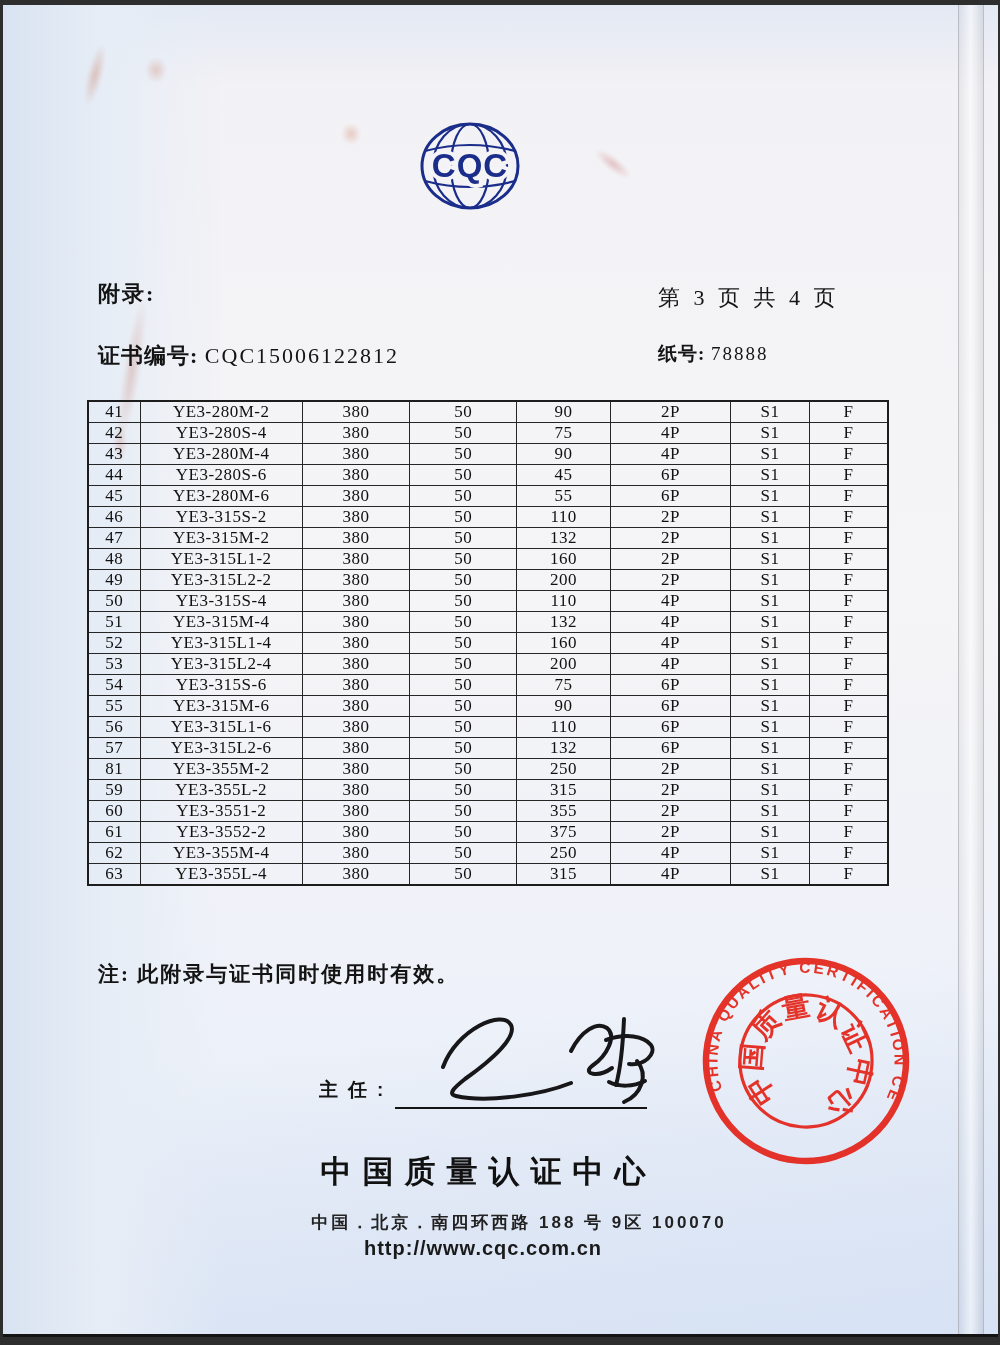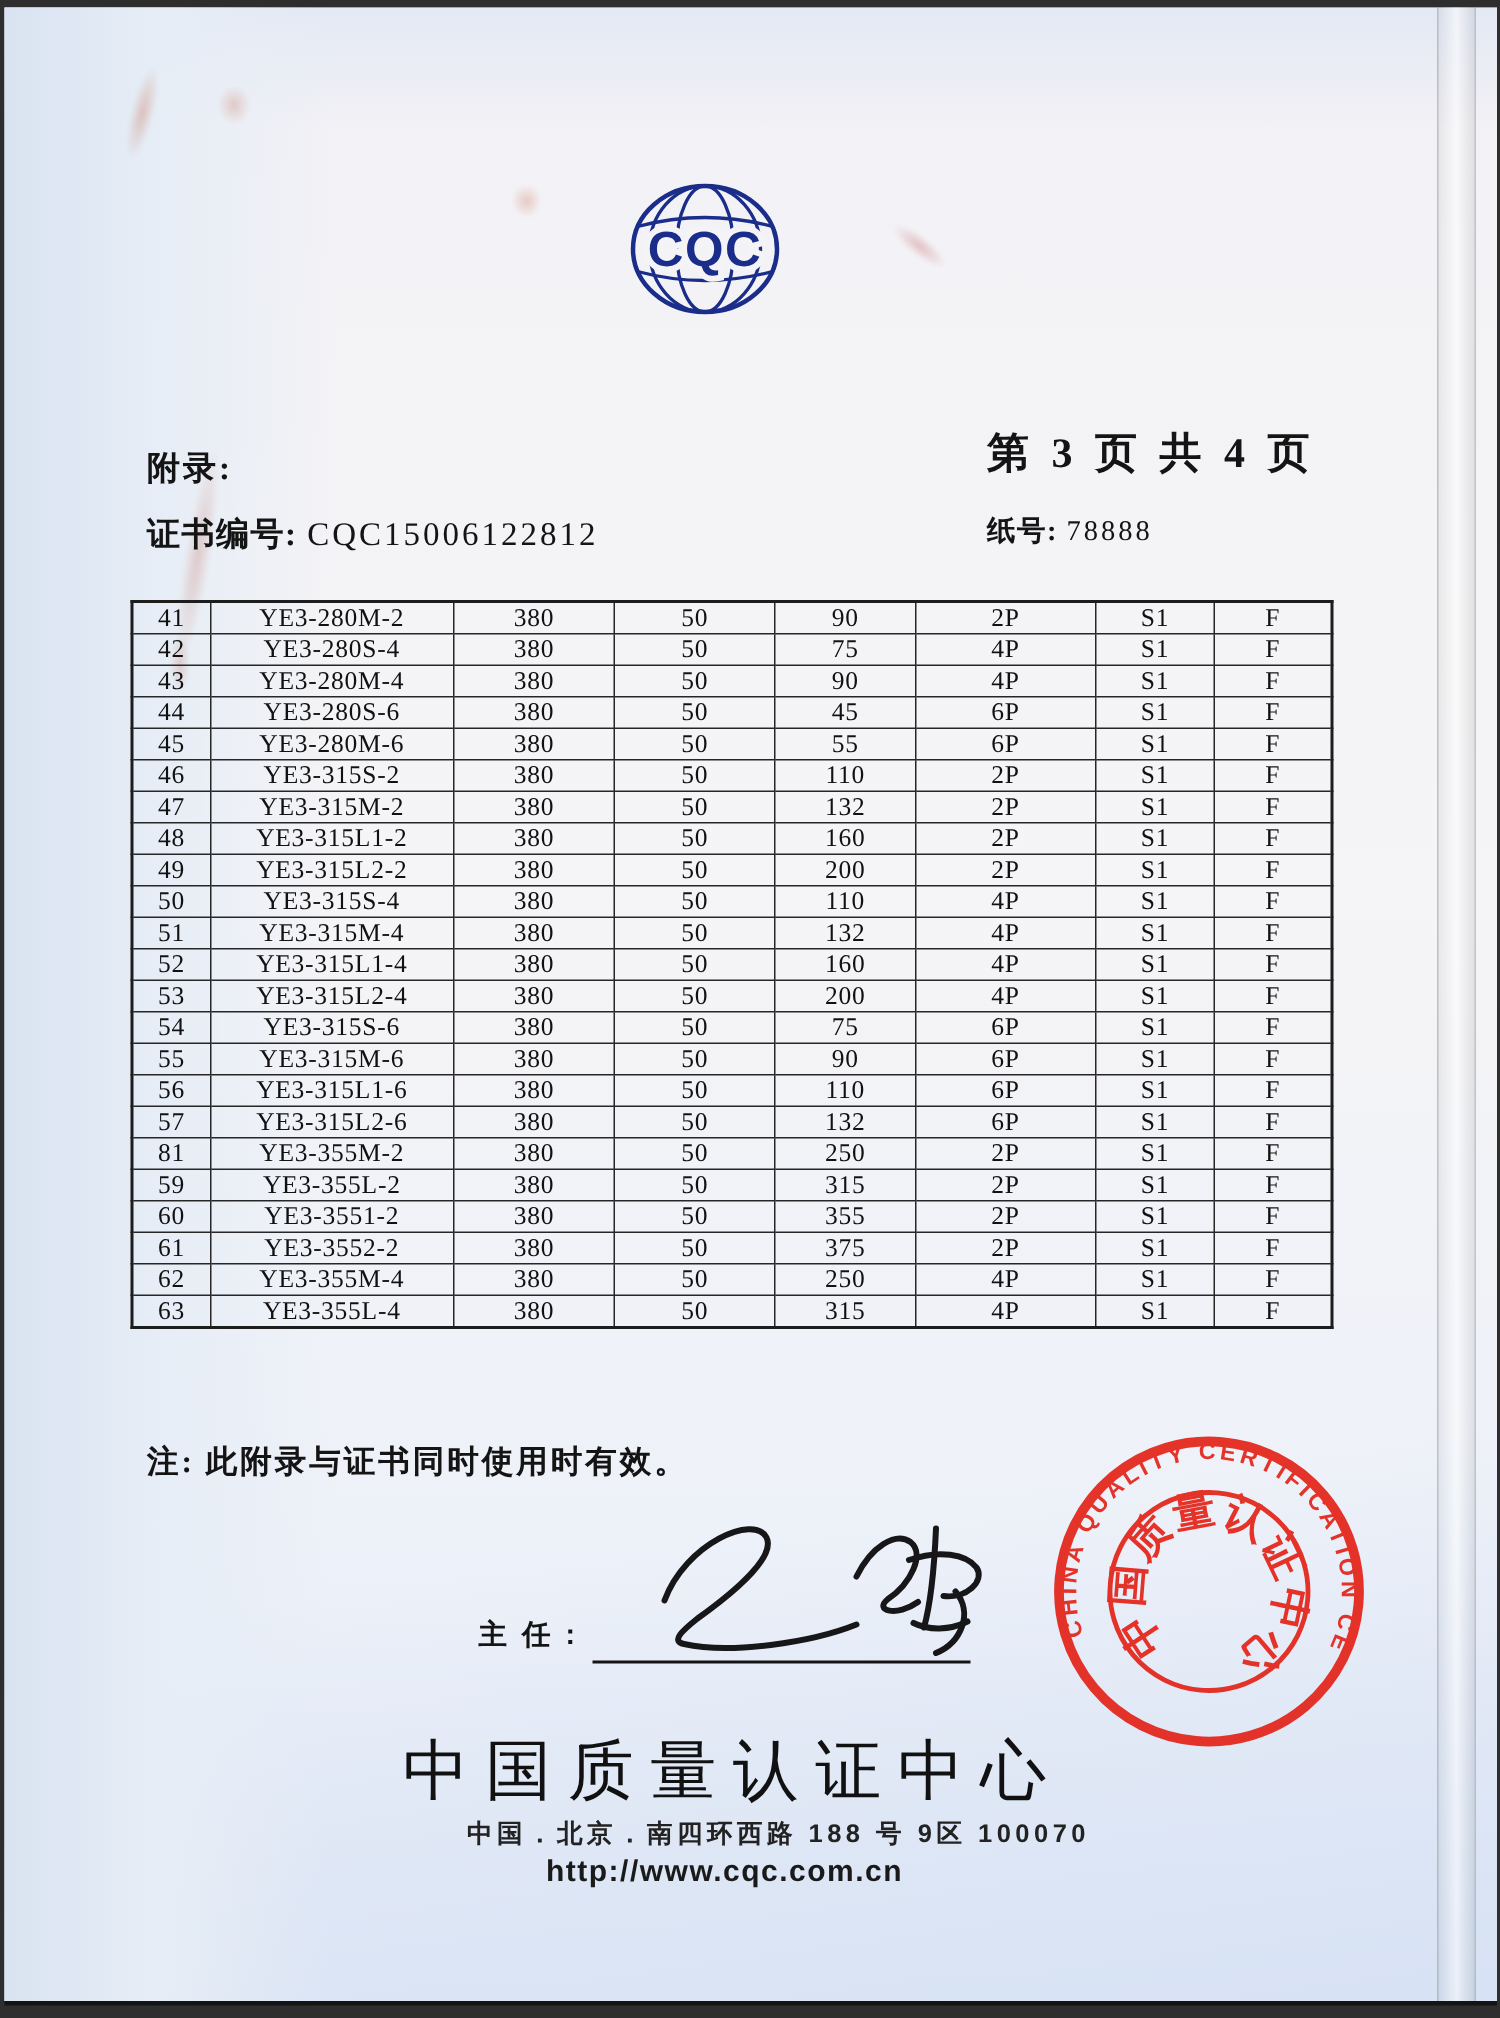--- a/index.html
+++ b/index.html
@@ -32,23 +32,23 @@
   .s5{left:120px;top:290px;width:18px;height:150px;background:radial-gradient(ellipse at center,rgba(180,70,50,.22),transparent 70%);transform:rotate(9deg);}
   .s6{left:110px;top:418px;width:14px;height:40px;background:radial-gradient(ellipse at center,rgba(180,70,50,.20),transparent 70%);}
 
   
   .logo{position:absolute;left:414px;top:114px;width:106px;height:94px;}
   .title{
     position:absolute;left:0;top:222px;width:960px;text-align:center;
     font-size:42px;font-weight:bold;color:#111;letter-spacing:16px;text-indent:16px;
   }
   .meta-row{position:absolute;left:95px;right:70px;color:#141414;}
-  .r1{top:292px;}
+  .r1{top:274px;}
   .lab{font-size:22px;font-weight:bold;font-family:"Liberation Serif",serif;letter-spacing:2px;}
-  .pageinfo{position:absolute;left:655px;top:278px;font-size:28px;font-weight:bold;font-family:"Liberation Serif",serif;letter-spacing:4px;color:#141414;}
+  .pageinfo{position:absolute;left:655px;top:278px;font-size:22px;font-weight:normal;font-family:"Liberation Serif",serif;letter-spacing:4px;color:#141414;}
   .certline{position:absolute;left:95px;top:336px;font-size:22px;font-weight:bold;font-family:"Liberation Serif",serif;color:#141414;letter-spacing:1px;}
   .paperline{position:absolute;left:655px;top:336px;font-size:19px;font-weight:bold;font-family:"Liberation Serif",serif;color:#141414;letter-spacing:1px;}
   .mono-num{font-family:"Liberation Serif",serif;font-weight:normal;letter-spacing:2px;}
 
   
   table.spec{
     position:absolute;left:84px;top:395px;width:802px;height:469px;
     border-collapse:collapse;table-layout:fixed;
   }
   table.spec td{
@@ -76,21 +76,21 @@
     border-top:2.5px solid #141414;
   }
   .signature{position:absolute;left:420px;top:1002px;width:250px;height:105px;}
 
   
   .stamp{position:absolute;left:690px;top:943px;width:226px;height:226px;opacity:.92;}
 
   
   .org{
     position:absolute;left:0;top:1146px;width:960px;text-align:center;
-    font-size:44px;font-weight:normal;color:#111;letter-spacing:11px;text-indent:11px;
+    font-size:31px;font-weight:bold;color:#111;letter-spacing:11px;text-indent:11px;
   }
   .addr{
     position:absolute;left:0;top:1206px;width:960px;text-align:center;
     font-size:17px;font-weight:bold;color:#222;letter-spacing:3px;margin-left:36px;
   }
   .url{
     position:absolute;left:0;top:1232px;width:960px;text-align:center;
     font-size:20px;font-weight:bold;color:#1a1a1a;letter-spacing:1px;
   }
 </style>

